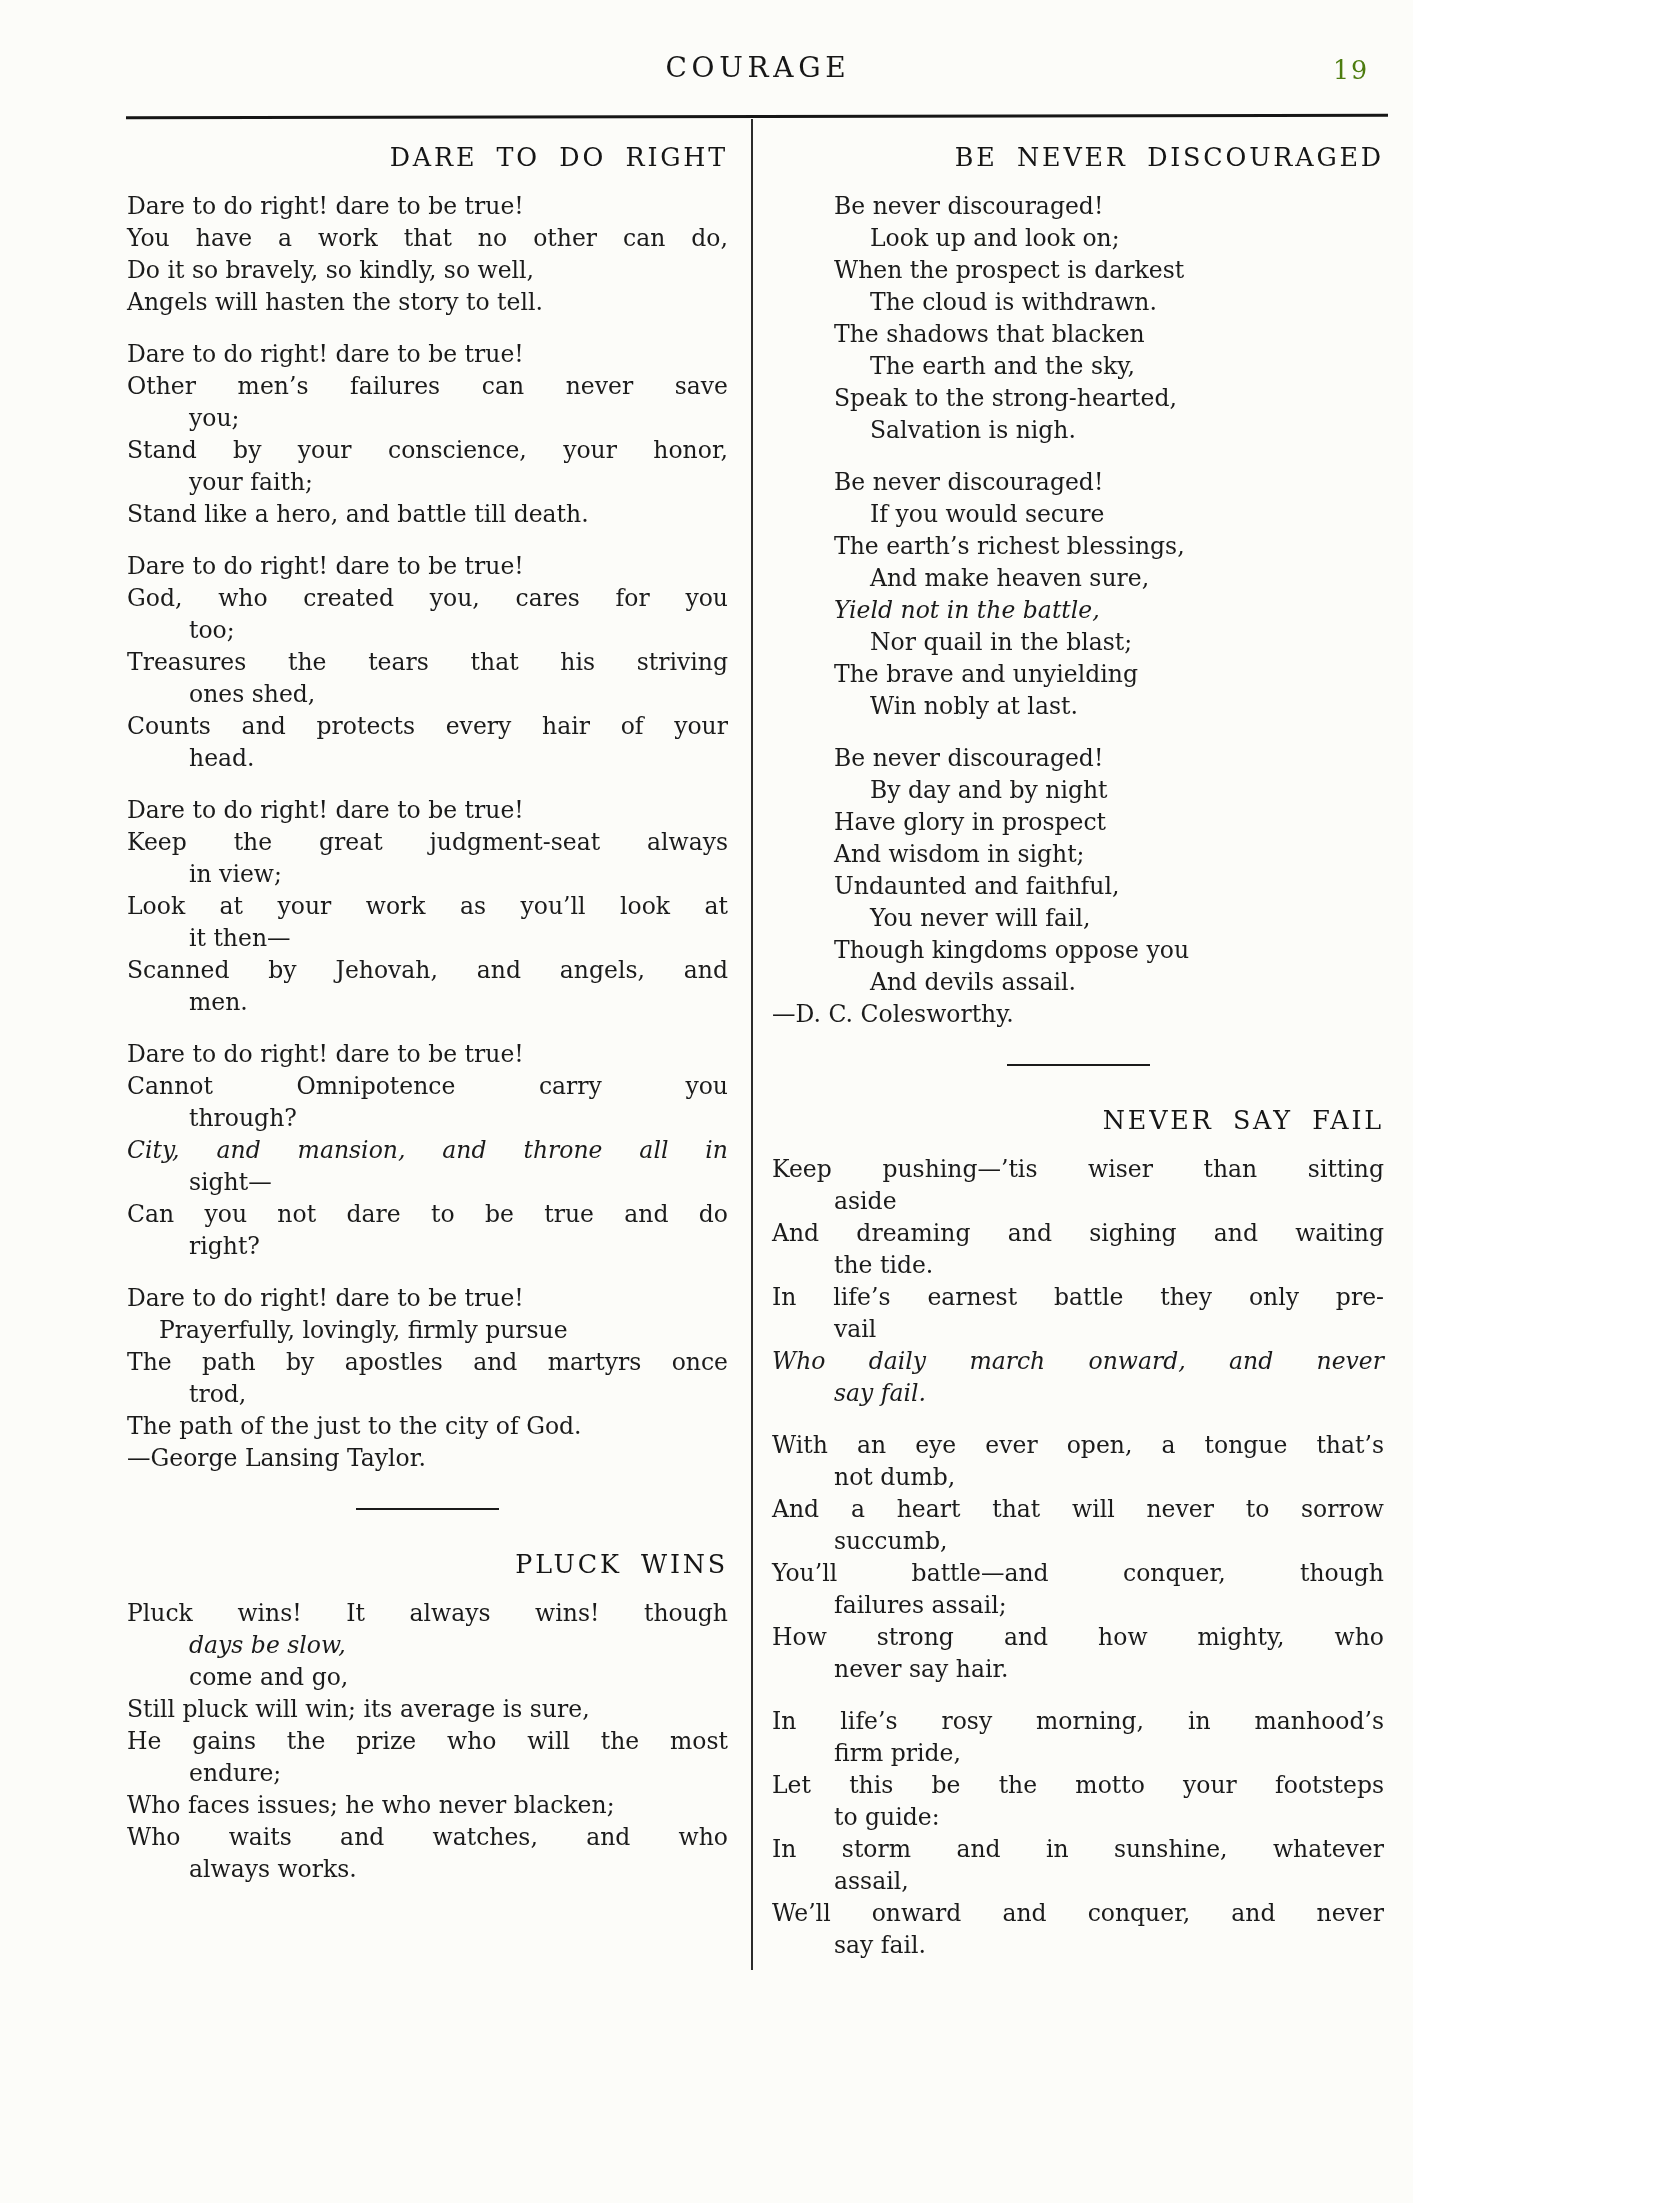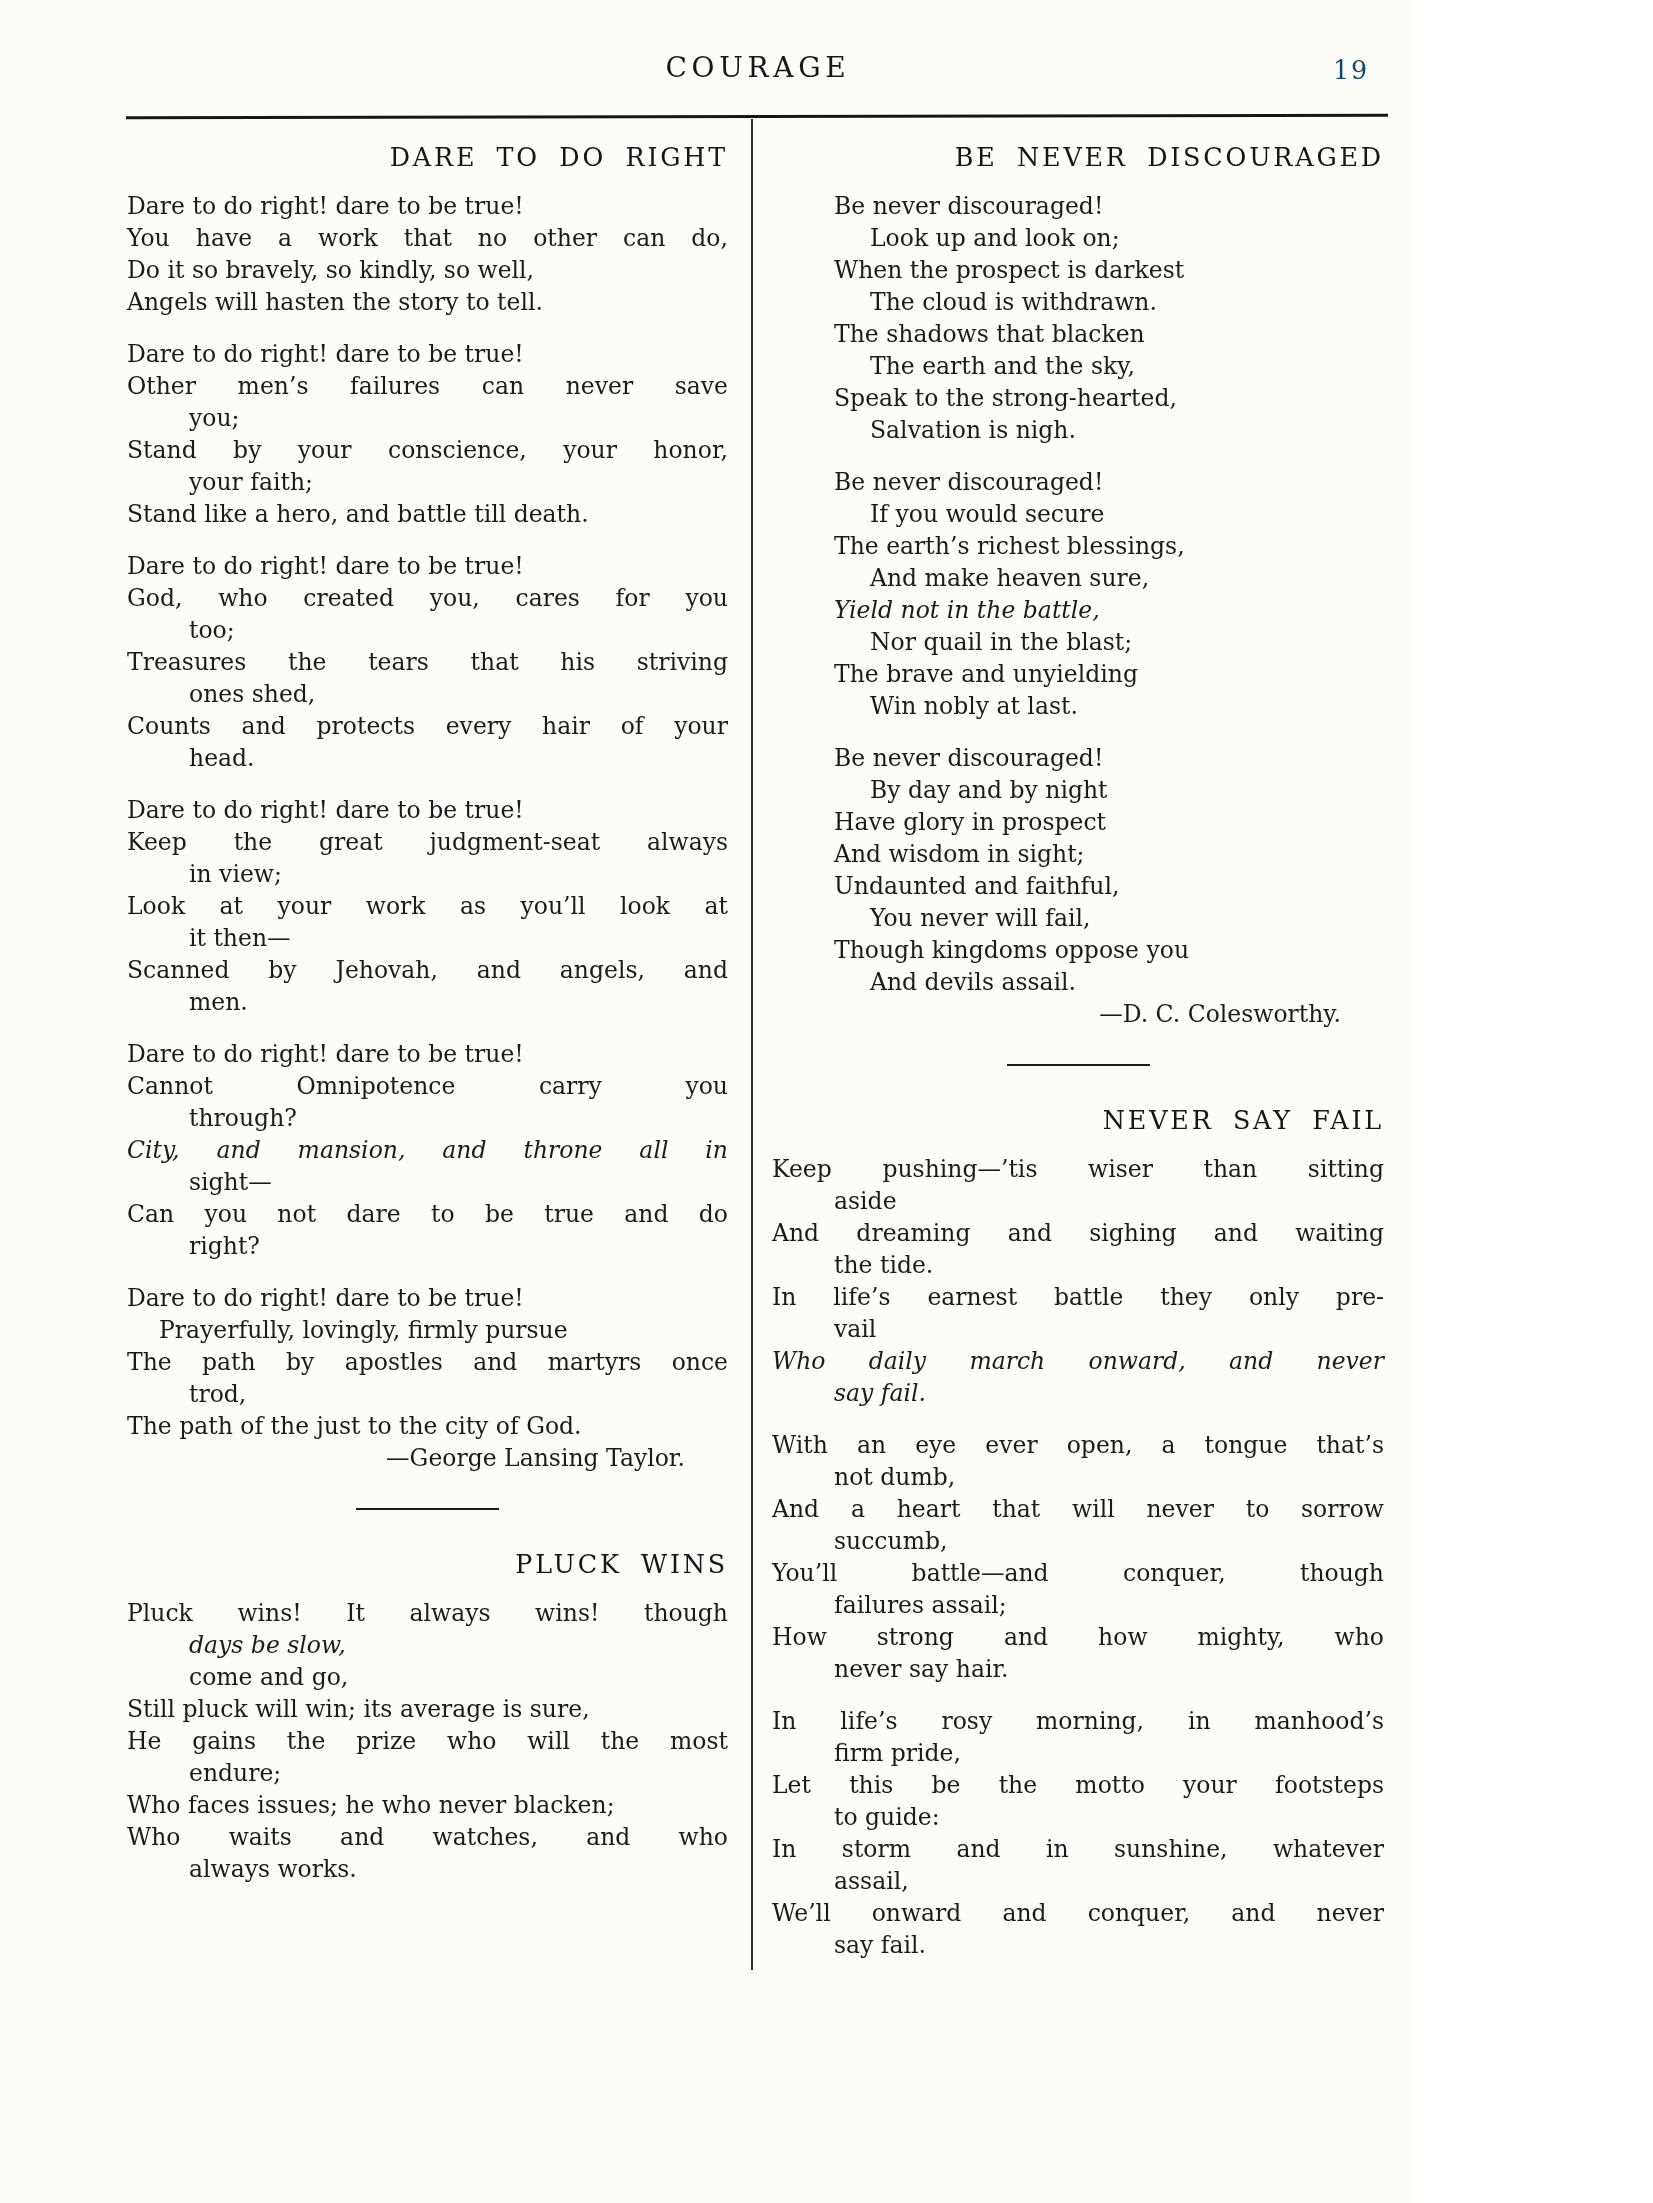--- a/index.html
+++ b/index.html
@@ -8,38 +8,38 @@
     position:relative;
     width:1413px; height:2203px;
     background:#fcfcf9;
     overflow:hidden;
     font-family:"DejaVu Serif", "Liberation Serif", serif;
     color:#1b1b1b;
     text-decoration:underline;
   }
   .header-bar { position:absolute; left:130px; top:51px; width:1256px; text-align:center; }
   .header-title { font-size:28px; letter-spacing:4.7px; word-spacing:3.8px; color:#171717; }
-  .page-number { position:absolute; left:1333px; top:55px; font-size:25.4px; letter-spacing:1.9px; color:#0c4a6e; }
+  .page-number { position:absolute; left:1333px; top:55px; font-size:25.4px; letter-spacing:1.9px; color:#4d7c0f; }
   .header-rule { position:absolute; left:126px; top:115px; width:1262px; height:2.8px; background:#161616; transform:rotate(-0.12deg); }
   .col { position:absolute; top:137px; font-size:23.5px; line-height:32px; text-rendering:optimizeLegibility; }
   .col-left  { left:127px; width:601px; }
   .col-right { left:772px; width:612px; }
   .col-divider { position:absolute; left:751px; top:119px; width:1.9px; height:1851px; background:#2c2c2c; }
   .poem-title {
     font-size:25.4px; font-weight:400; letter-spacing:2.8px; word-spacing:8.5px;
     text-align:right; margin:3.8px 0 17px 0; color:#161616;
   }
   .stanza { margin-bottom:20px; }
   .line { white-space:normal; }
   .just { text-align:justify; text-align-last:justify; }
   .ind1 { padding-left:32px; }
   .ind2 { padding-left:62px; }
   .ind3 { padding-left:98px; }
   .it { font-style:italic; }
-  .attr { text-align:right; padding-right:43px; }
+  .attr { text-align:left; padding-right:43px; }
   .poem-sep { width:143px; border-top:2.8px solid #1b1b1b; margin:34px auto 38px auto; }
   .binding { position:absolute; top:0; left:1525px; width:128px; height:2203px; background:#f6f6f3; }
   .binding .b1 { position:absolute; left:1.9px;  top:0; width:41px; height:100%;
                  background:linear-gradient(90deg,#000 0%,#1a1a1a 45%,#000 100%); }
   .binding .b2 { position:absolute; left:49px; top:0; width:8.5px;  height:100%; background:#0e0e0e; }
   .binding .b3 { position:absolute; left:63px; top:0; width:3.8px;  height:100%; background:#3a3a3a; }
   .binding .b4 { position:absolute; left:73px; top:0; width:1.9px;  height:100%; background:#8a8a86; }
 </style>
 </head>
 <body>

